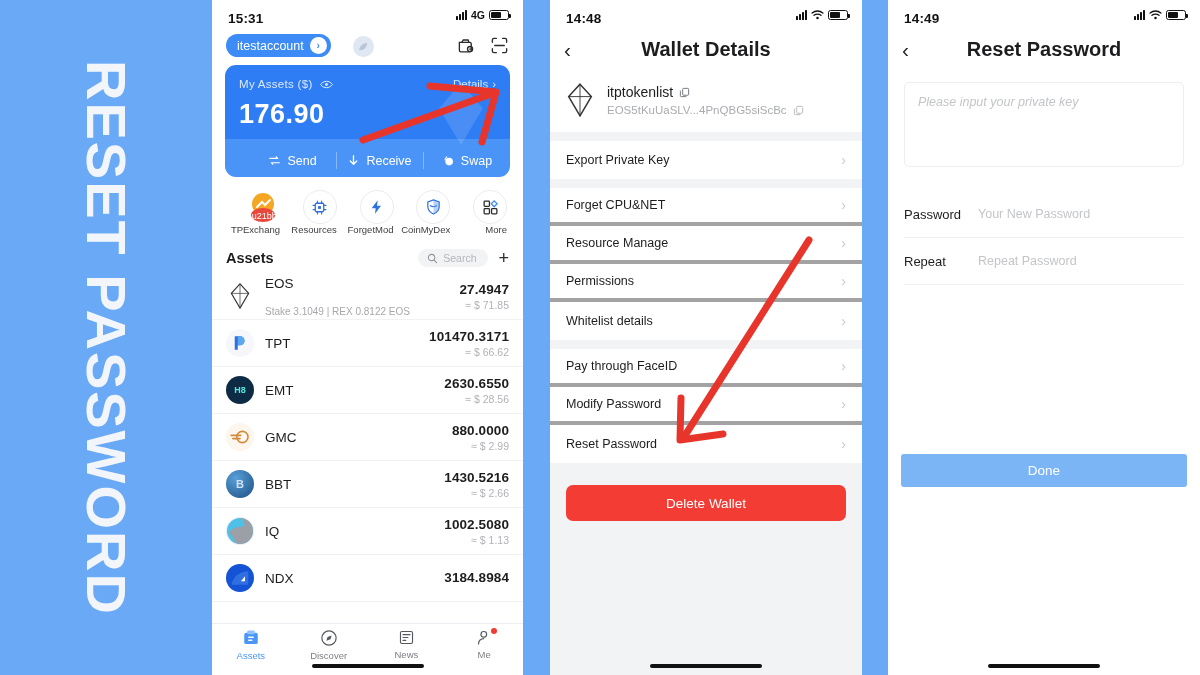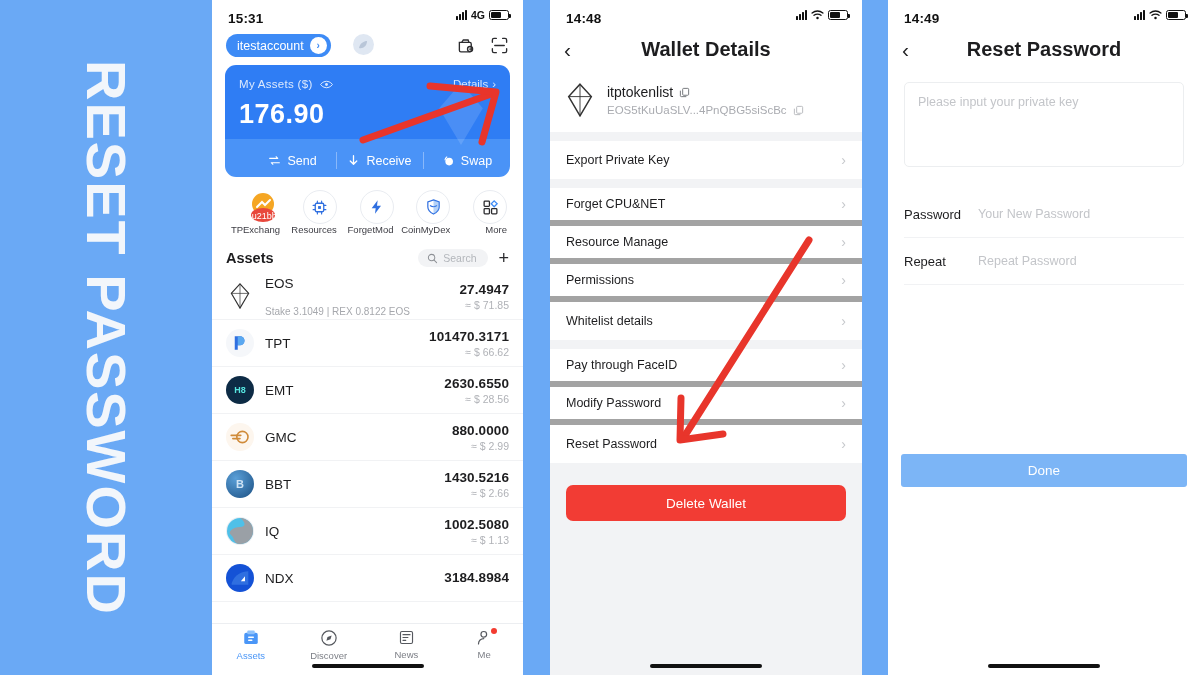--- a/index.html
+++ b/index.html
@@ -74,21 +74,21 @@
   .nav-title {
     position: absolute; left: 0; right: 0; text-align: center;
     font-size: 20px; font-weight: 600; color: #1d1d1f; pointer-events: none;
   }
 
   
   .s1-header {
     display: flex; align-items: center; justify-content: space-between;
     padding: 4px 14px 8px 14px;
   }
-  .acct-group { display: flex; align-items: flex-start; gap: 22px; }
+  .acct-group { display: flex; align-items: flex-end; gap: 22px; }
   .acct-pill {
     display: flex; align-items: center; gap: 6px;
     background: #3d8bf6; color: #fff; border-radius: 13px;
     padding: 3px 4px 3px 11px; font-size: 12.5px; font-weight: 500; cursor: pointer;
   }
   .acct-chev {
     width: 17px; height: 17px; border-radius: 50%; background: #fff;
     color: #3d8bf6; font-size: 10px; display: flex; align-items: center;
     justify-content: center; font-weight: 700;
   }
@@ -188,38 +188,39 @@
     padding: 15px 16px; margin-bottom: 9px;
   }
   .w-name { font-size: 14px; color: #1d1d1f; display: flex; align-items: center; gap: 6px; }
   .w-addr { font-size: 11.5px; color: #a9abb0; margin-top: 4px; display: flex; align-items: center; gap: 6px; }
   .copy-ico { width: 11px; height: 11px; display:inline-block; cursor:pointer; }
 
   .menu-group { background: #fff; }
   .menu-row {
     display: flex; align-items: center; justify-content: space-between;
     padding: 0 16px; height: 38px; cursor: pointer;
-    border-bottom: 6px solid #a3a3a3; font-size: 12.5px; color: #1d1d1f;
+    border-bottom: 4px solid #a3a3a3; font-size: 12.5px; color: #1d1d1f;
   }
   .menu-row:last-child { border-bottom: none; }
   .chev { color: #c6c8cc; font-size: 14px; font-weight: 300; }
   .group-gap { height: 9px; }
 
   .delete-btn {
     margin: 22px 16px 0 16px; height: 36px; border-radius: 7px;
     background: #f23c34; color: #fff; font-size: 13.5px;
     display: flex; align-items: center; justify-content: center; cursor: pointer;
   }
 
   
   .s3-body { background: #fff; height: 645px; position: relative; }
   .key-box {
     margin: 14px 16px 0 16px; height: 85px; border: 1px solid #eceef0;
     border-radius: 5px; padding: 12px 13px; font-size: 12.5px; color: #c3c5c9;
     cursor: text;
+    font-style: italic;
   }
   .field-row {
     display: flex; align-items: center; margin: 0 16px; height: 47px;
     border-bottom: 1px solid #f1f2f4;
   }
   .field-label { width: 74px; font-size: 13px; color: #1d1d1f; }
   .field-input { flex: 1; font-size: 12.5px; color: #c3c5c9; cursor: text; }
   .done-btn {
     position: absolute; left: 13px; right: 13px; top: 372px; height: 33px;
     background: #7cb5f6; color: #fff; font-size: 13.5px; border-radius: 3px;

